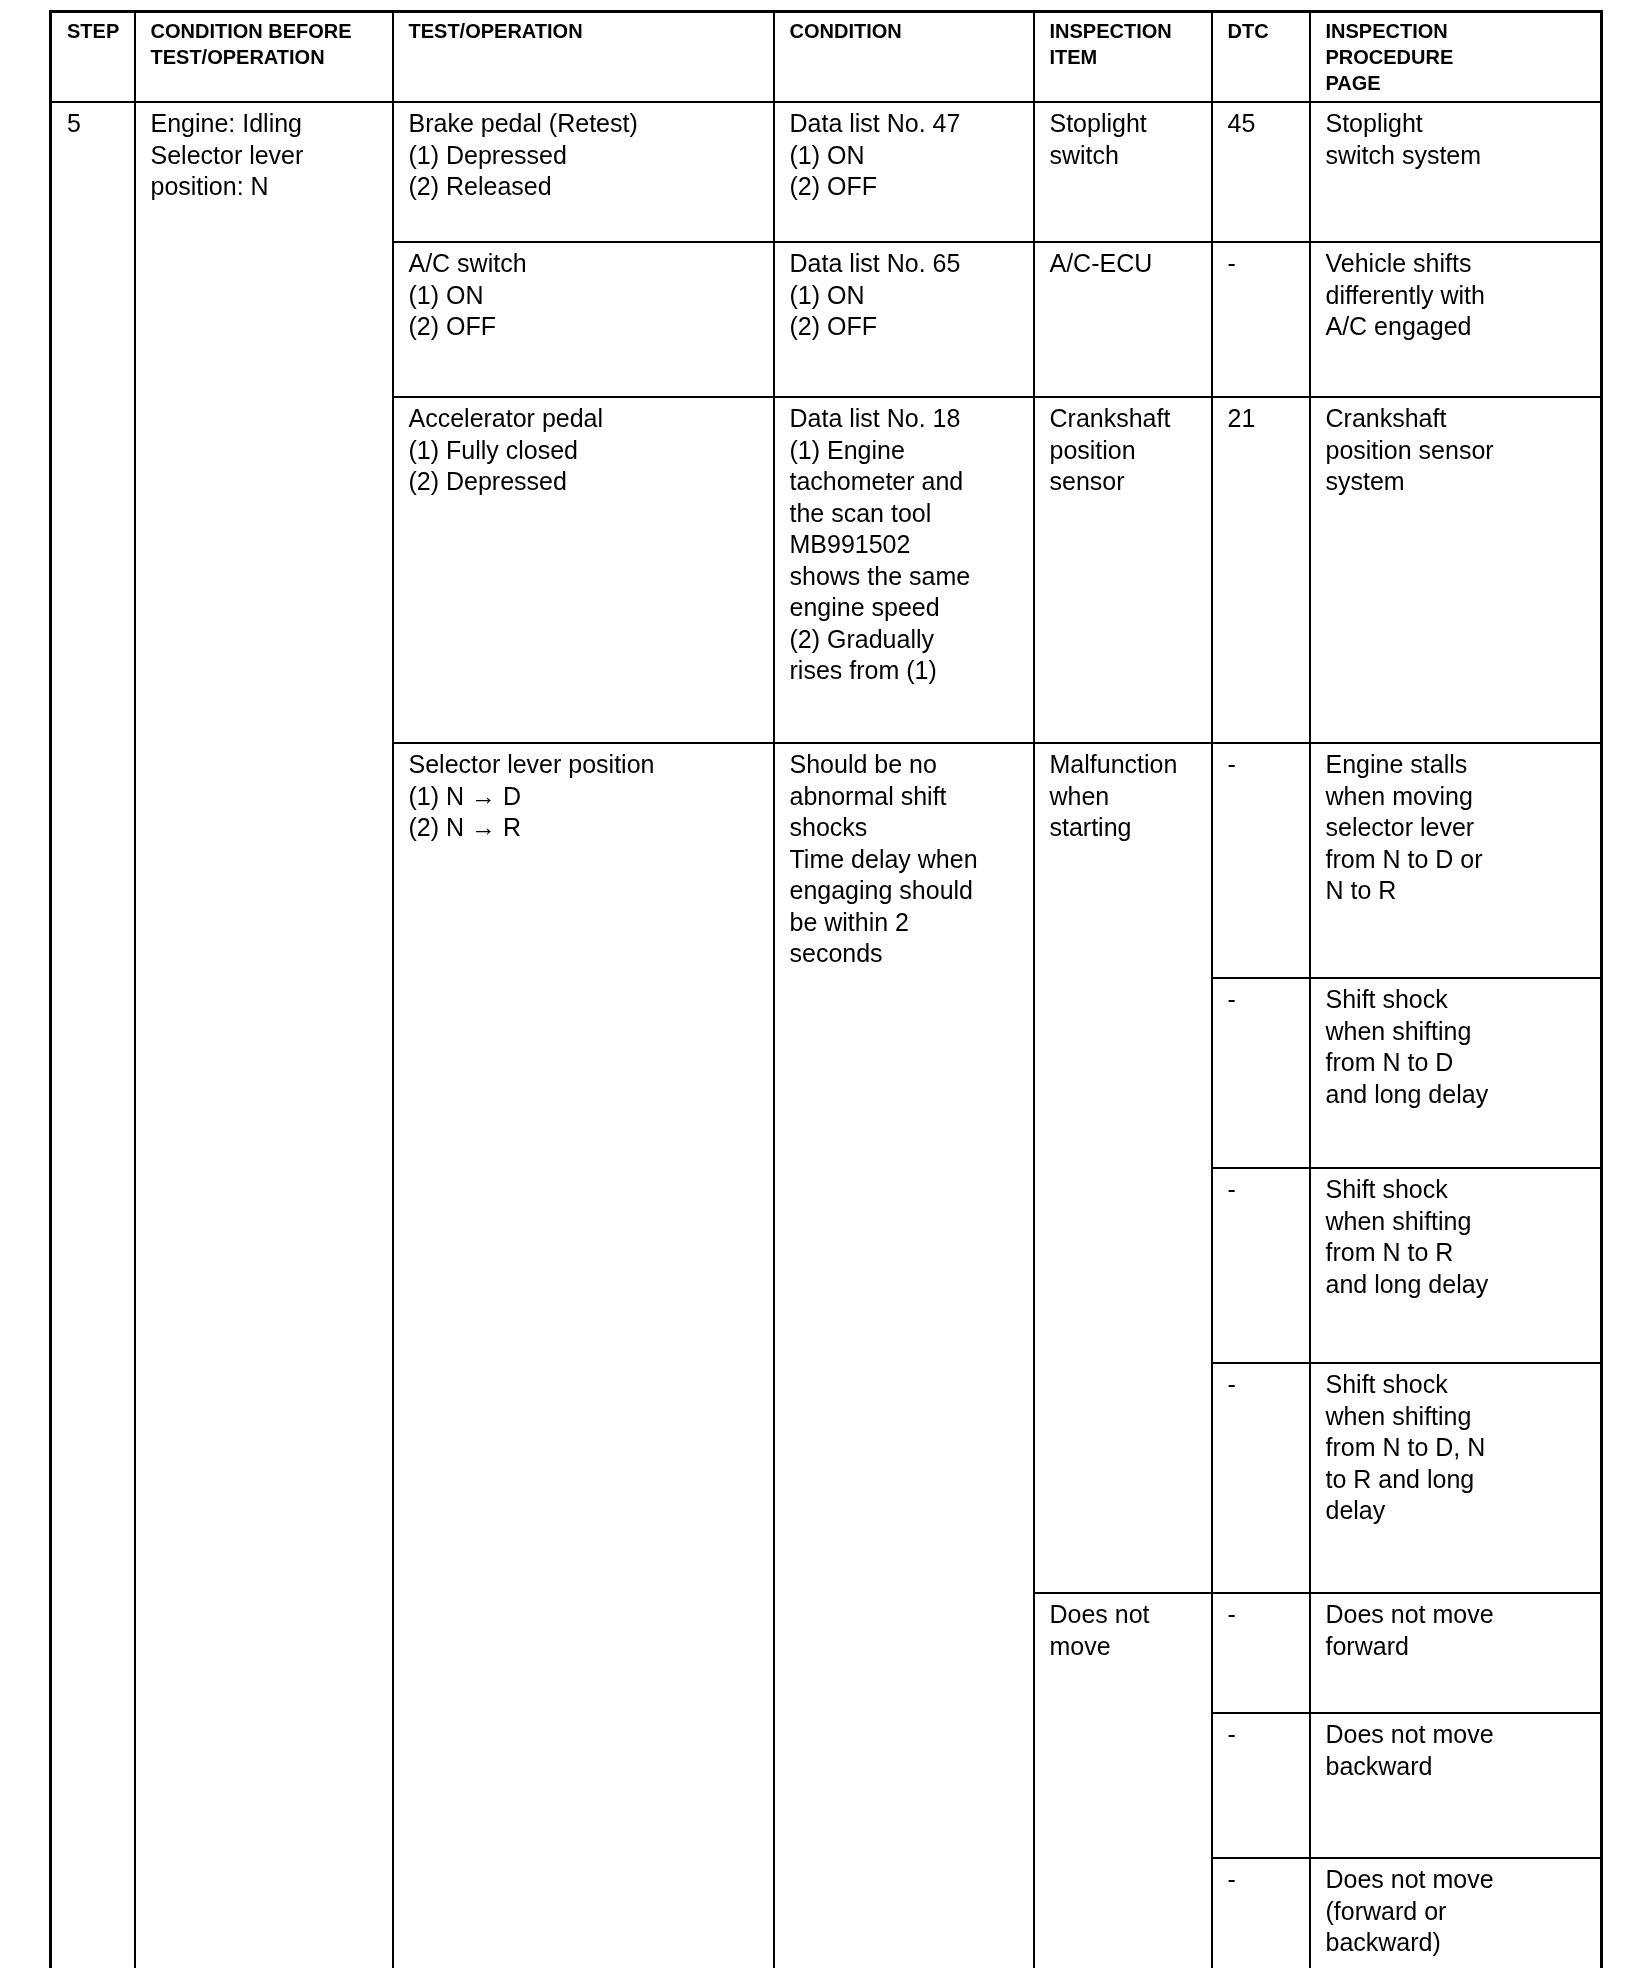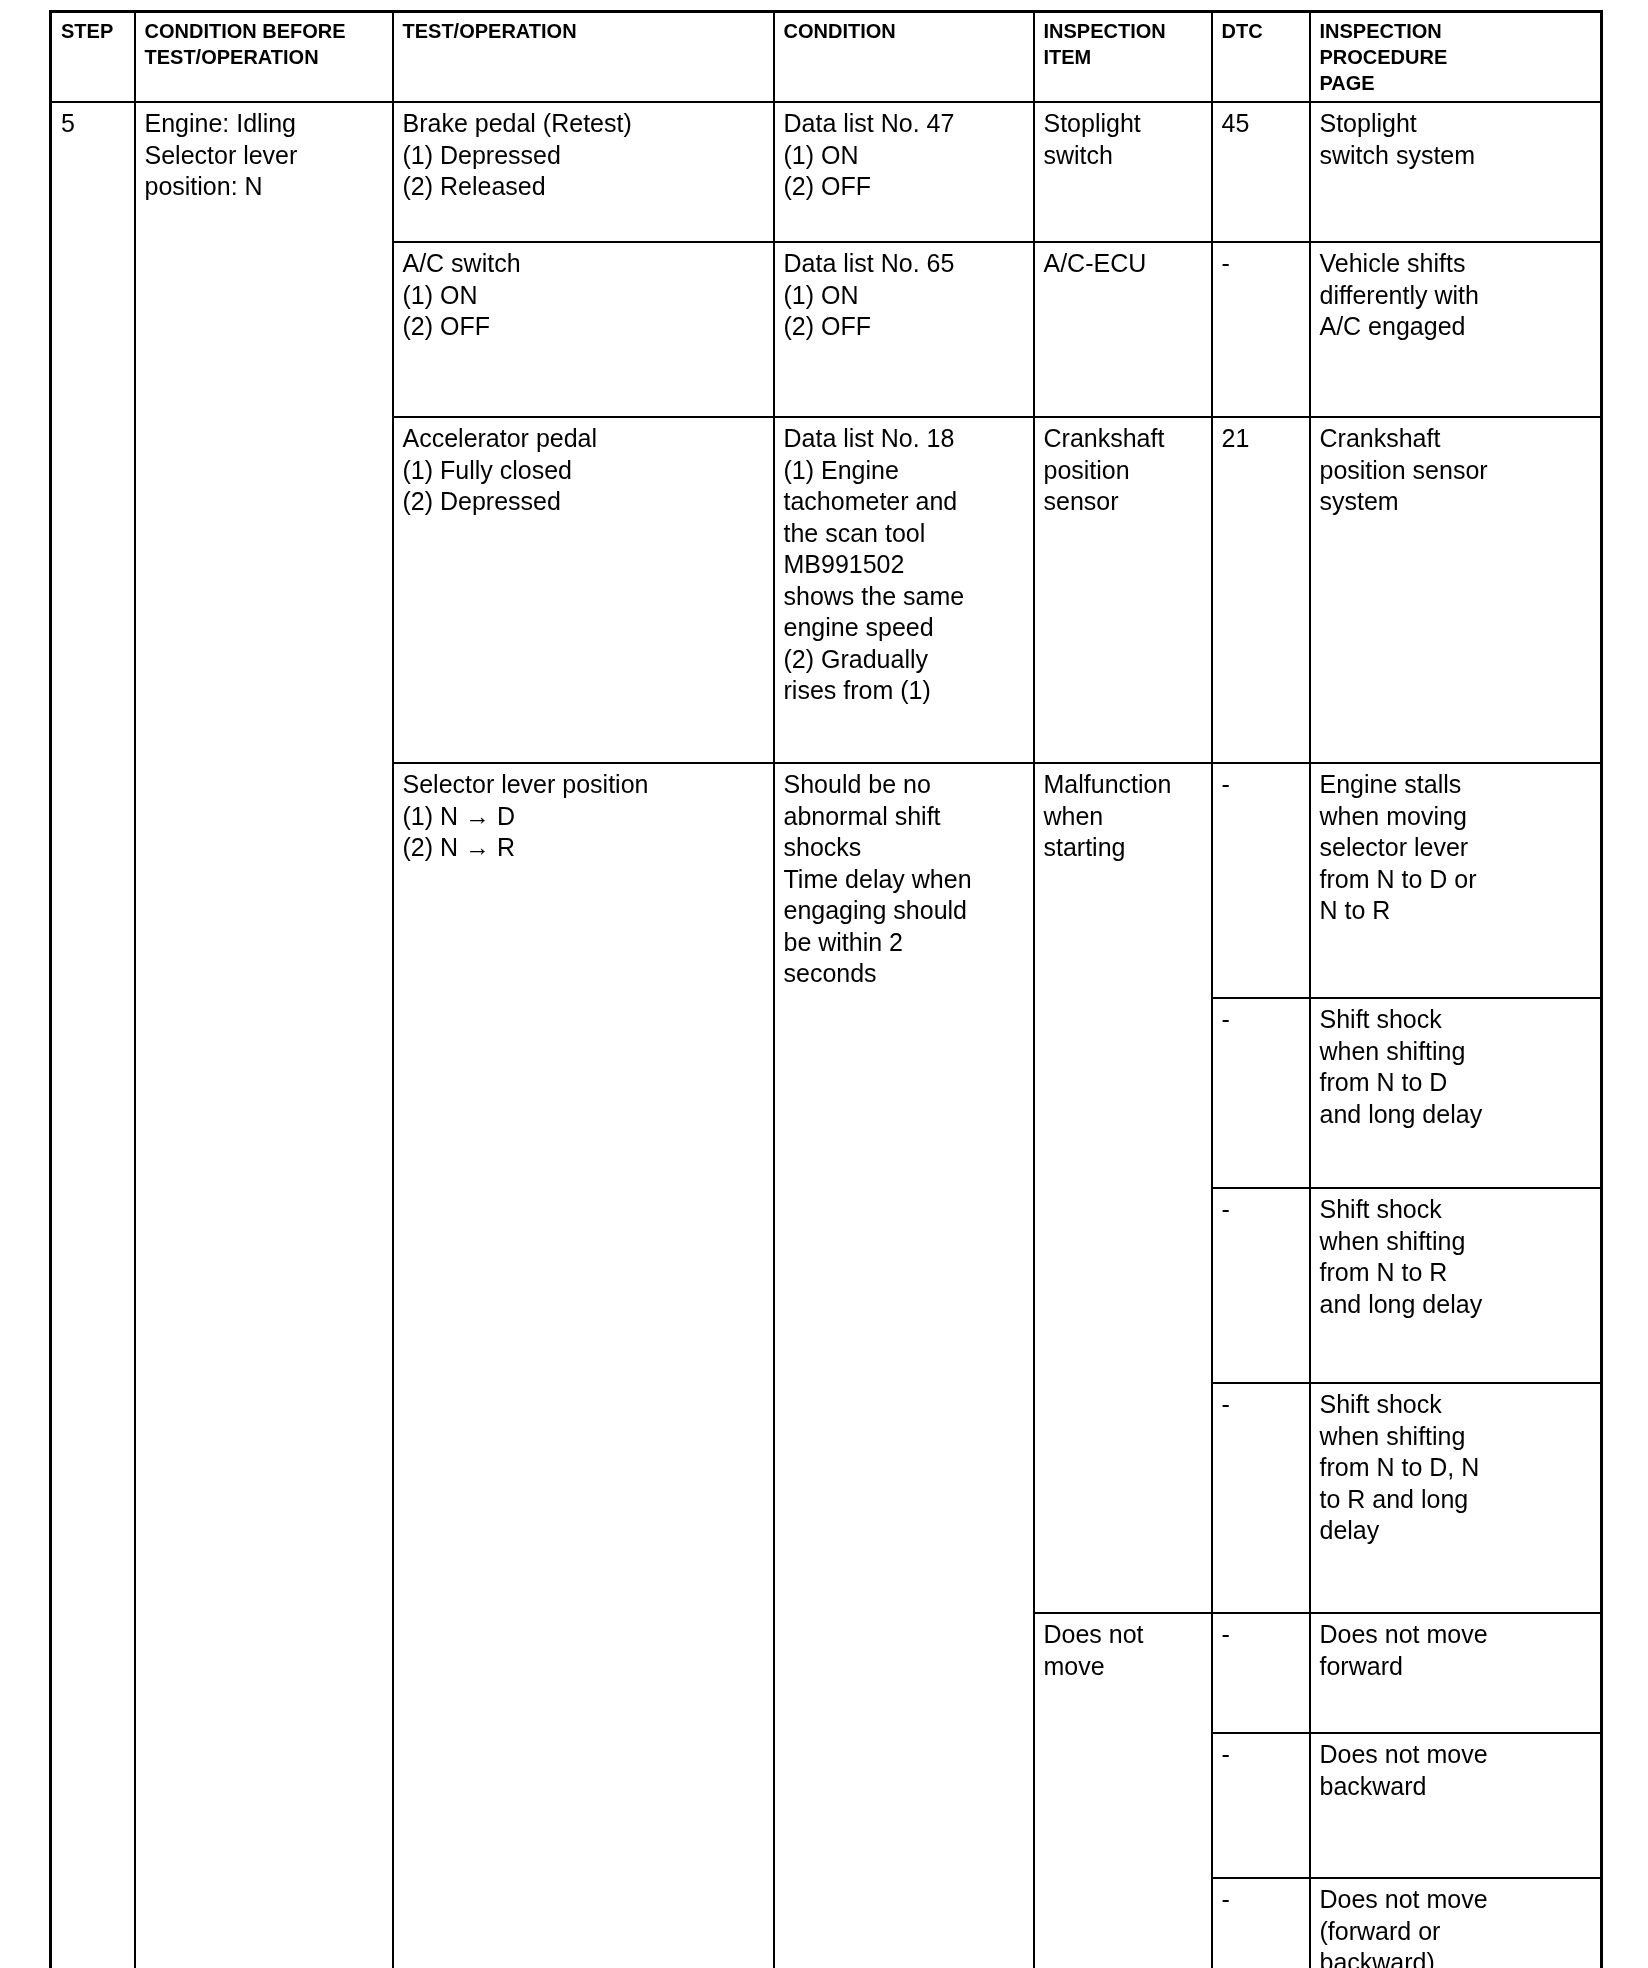--- a/index.html
+++ b/index.html
@@ -15,21 +15,21 @@
     border-collapse: collapse;
     table-layout: fixed;
     width: 1551px;
     margin: 10px 0 0 49px;
     border: 3px solid #000000;
   }
   .diag th, .diag td {
     border: 2px solid #000000;
     vertical-align: top;
     text-align: left;
-    padding: 5px 8px 5px 9px;
+    padding: 5px 8px 5px 15px;
     white-space: pre-line;
     overflow: hidden;
   }
   .diag th {
     font-size: 20px;
     line-height: 1.3;
     font-weight: bold;
   }
   .diag td {
     font-size: 25px;
@@ -38,21 +38,21 @@
   }
   col.c-step { width: 84px; }
   col.c-cond { width: 258px; }
   col.c-test { width: 381px; }
   col.c-std  { width: 260px; }
   col.c-item { width: 178px; }
   col.c-dtc  { width: 98px; }
   col.c-proc { width: 292px; }
   tr.rh  { height: 80px; }
   tr.r1  { height: 140px; }
-  tr.r2  { height: 175px; }
+  tr.r2  { height: 155px; }
   tr.r3  { height: 346px; }
   tr.r4  { height: 235px; }
   tr.r5  { height: 190px; }
   tr.r6  { height: 195px; }
   tr.r7  { height: 230px; }
   tr.r8  { height: 120px; }
   tr.r9  { height: 145px; }
   tr.r10 { height: 123px; }
 </style>
 </head>

